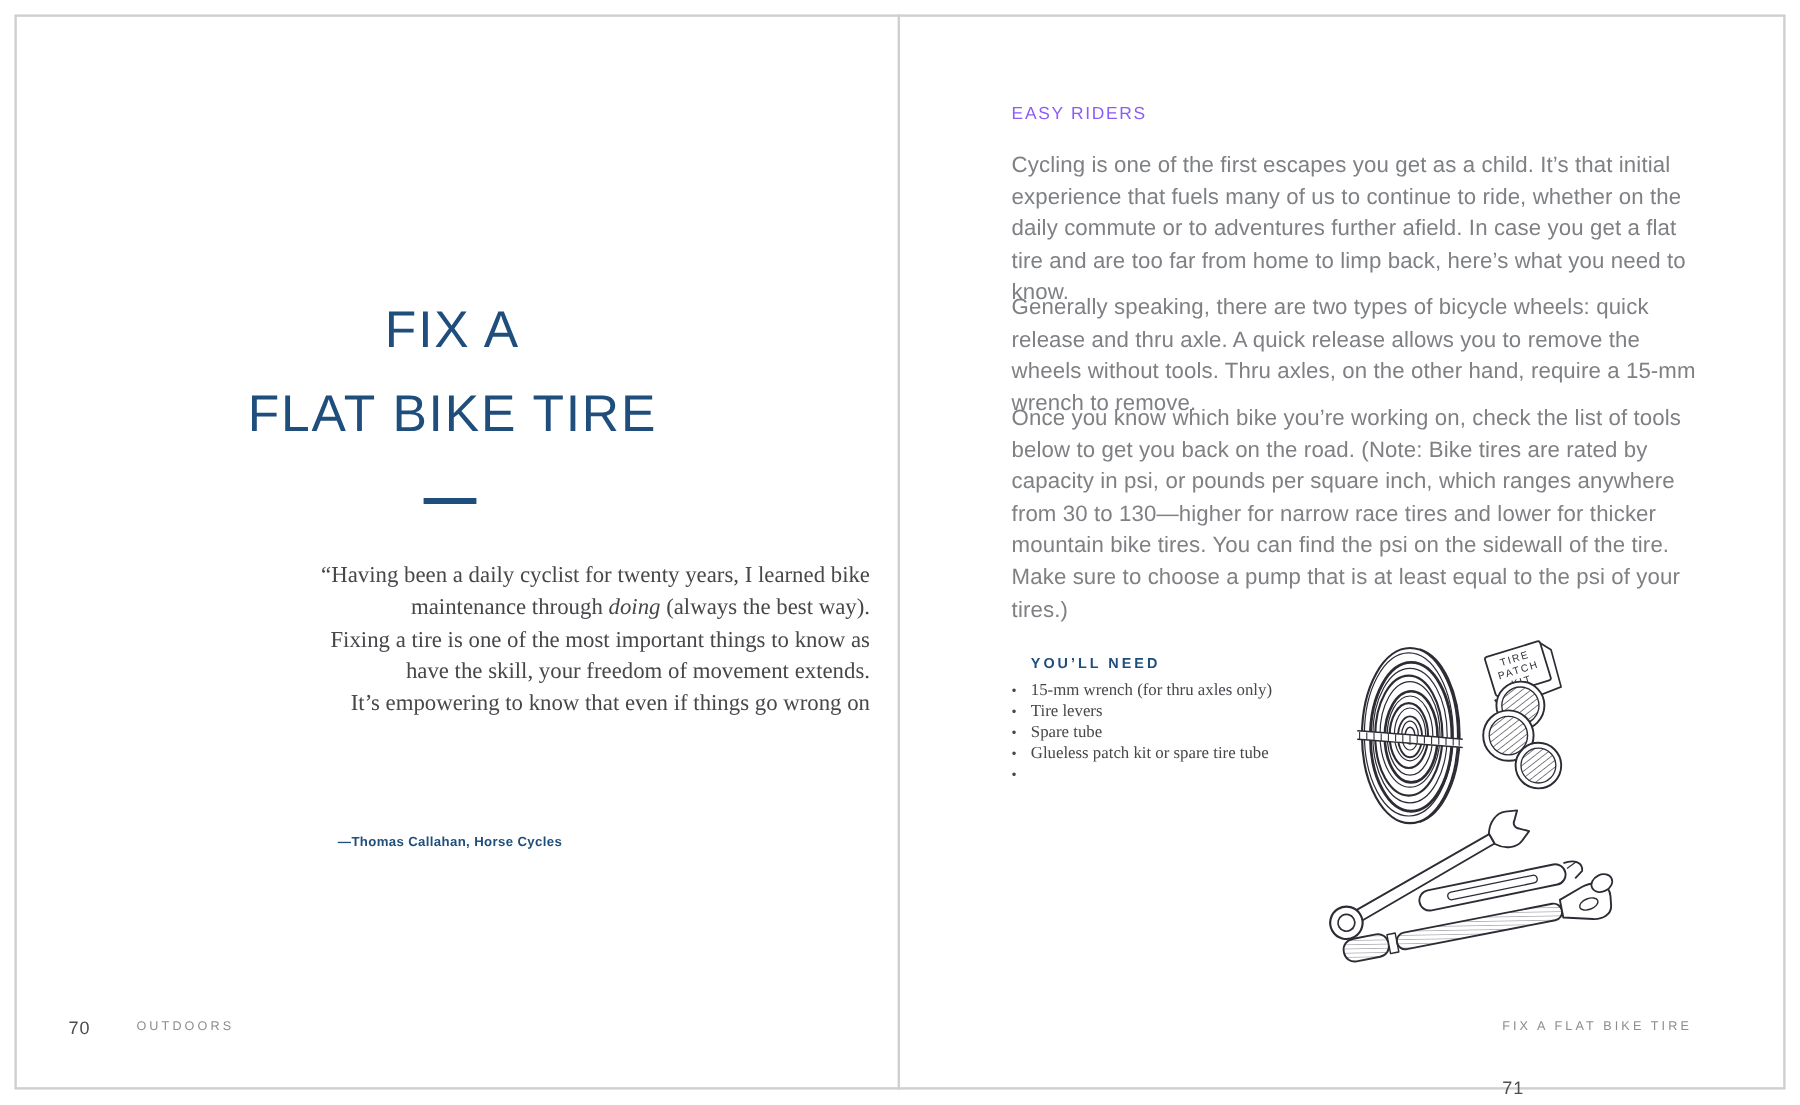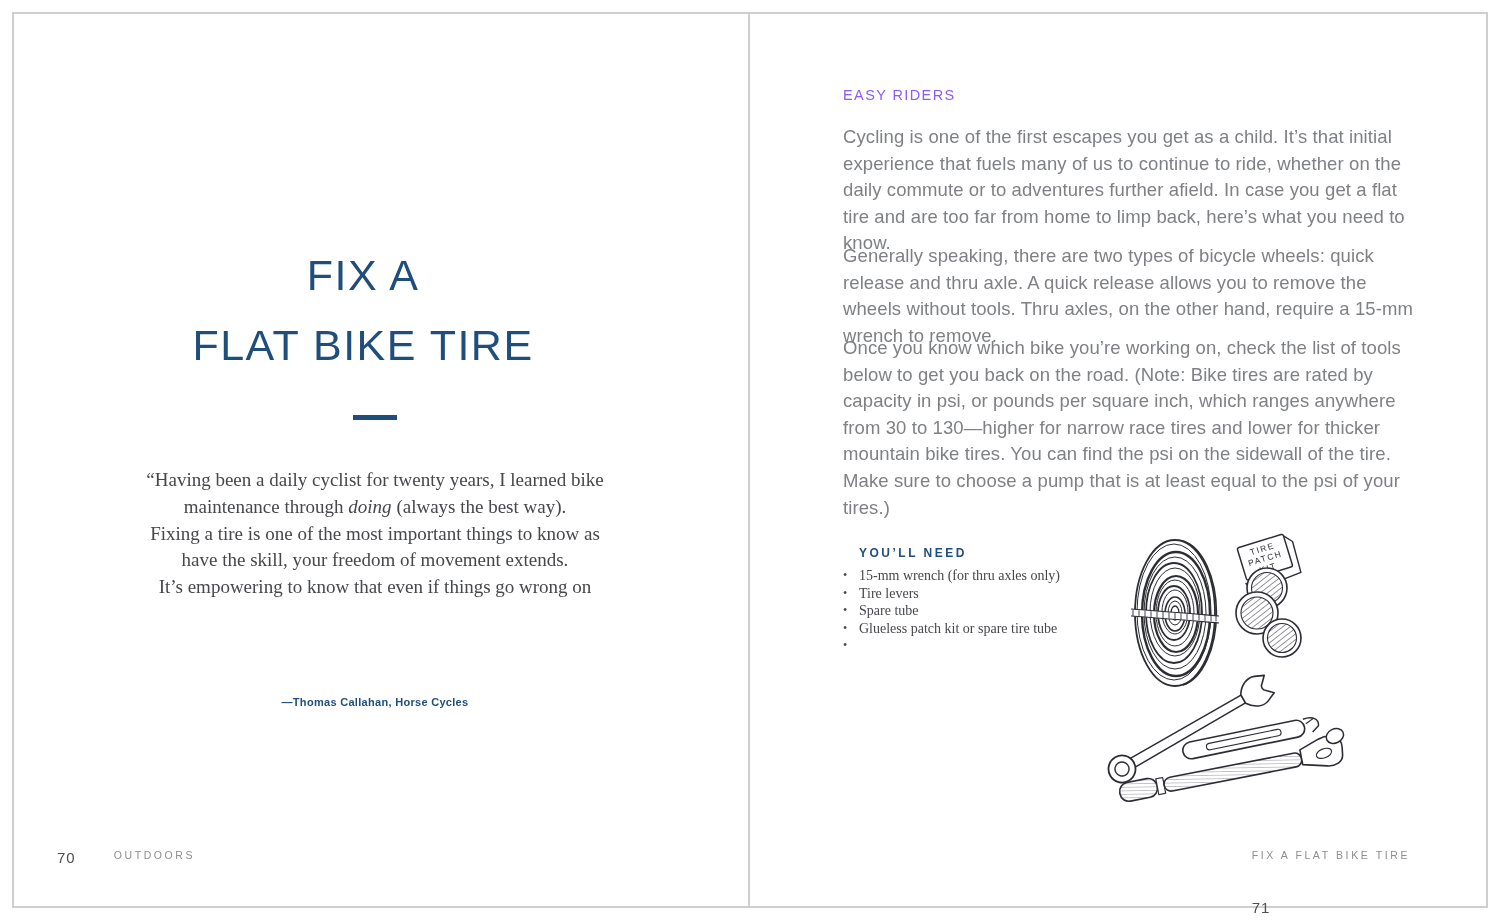--- a/index.html
+++ b/index.html
@@ -9,32 +9,32 @@
   }
   .frame{
     position:absolute;left:12px;top:12px;width:1476px;height:896px;
     border:2px solid #cfcfcf;box-sizing:border-box;
   }
   .divider{
     position:absolute;left:748px;top:12px;width:2px;height:896px;background:#cfcfcf;
   }
   
   .page-title{
-    position:absolute;left:13px;top:240px;width:700px;text-align:center;
+    position:absolute;left:27px;top:240px;width:700px;text-align:center;
     color:#1f4e7c;font-size:43px;line-height:70px;letter-spacing:1.5px;font-weight:400;
   }
   .title-rule{
     position:absolute;left:353px;top:415px;width:44px;height:5px;background:#1f4e7c;
   }
   .pull-quote{
     position:absolute;left:25px;top:467px;width:700px;text-align:center;
     font-family:"Liberation Serif","DejaVu Serif",serif;
     font-size:19px;line-height:26.8px;color:#45474b;
   }
-  .pull-quote .line{white-space:nowrap;}
+  .pull-quote .line{white-space:nowrap;text-align:right;}
   .pull-quote i{font-style:italic;}
   .attribution{
     position:absolute;left:25px;top:668px;width:700px;text-align:center;
     font-weight:700;font-size:11px;color:#1f4e7c;letter-spacing:.3px;margin-top:28px;
   }
   
   .section-heading{
     position:absolute;left:843px;top:87px;
     color:#8b5cf6;font-size:14.5px;letter-spacing:1.4px;font-weight:400;
   }

